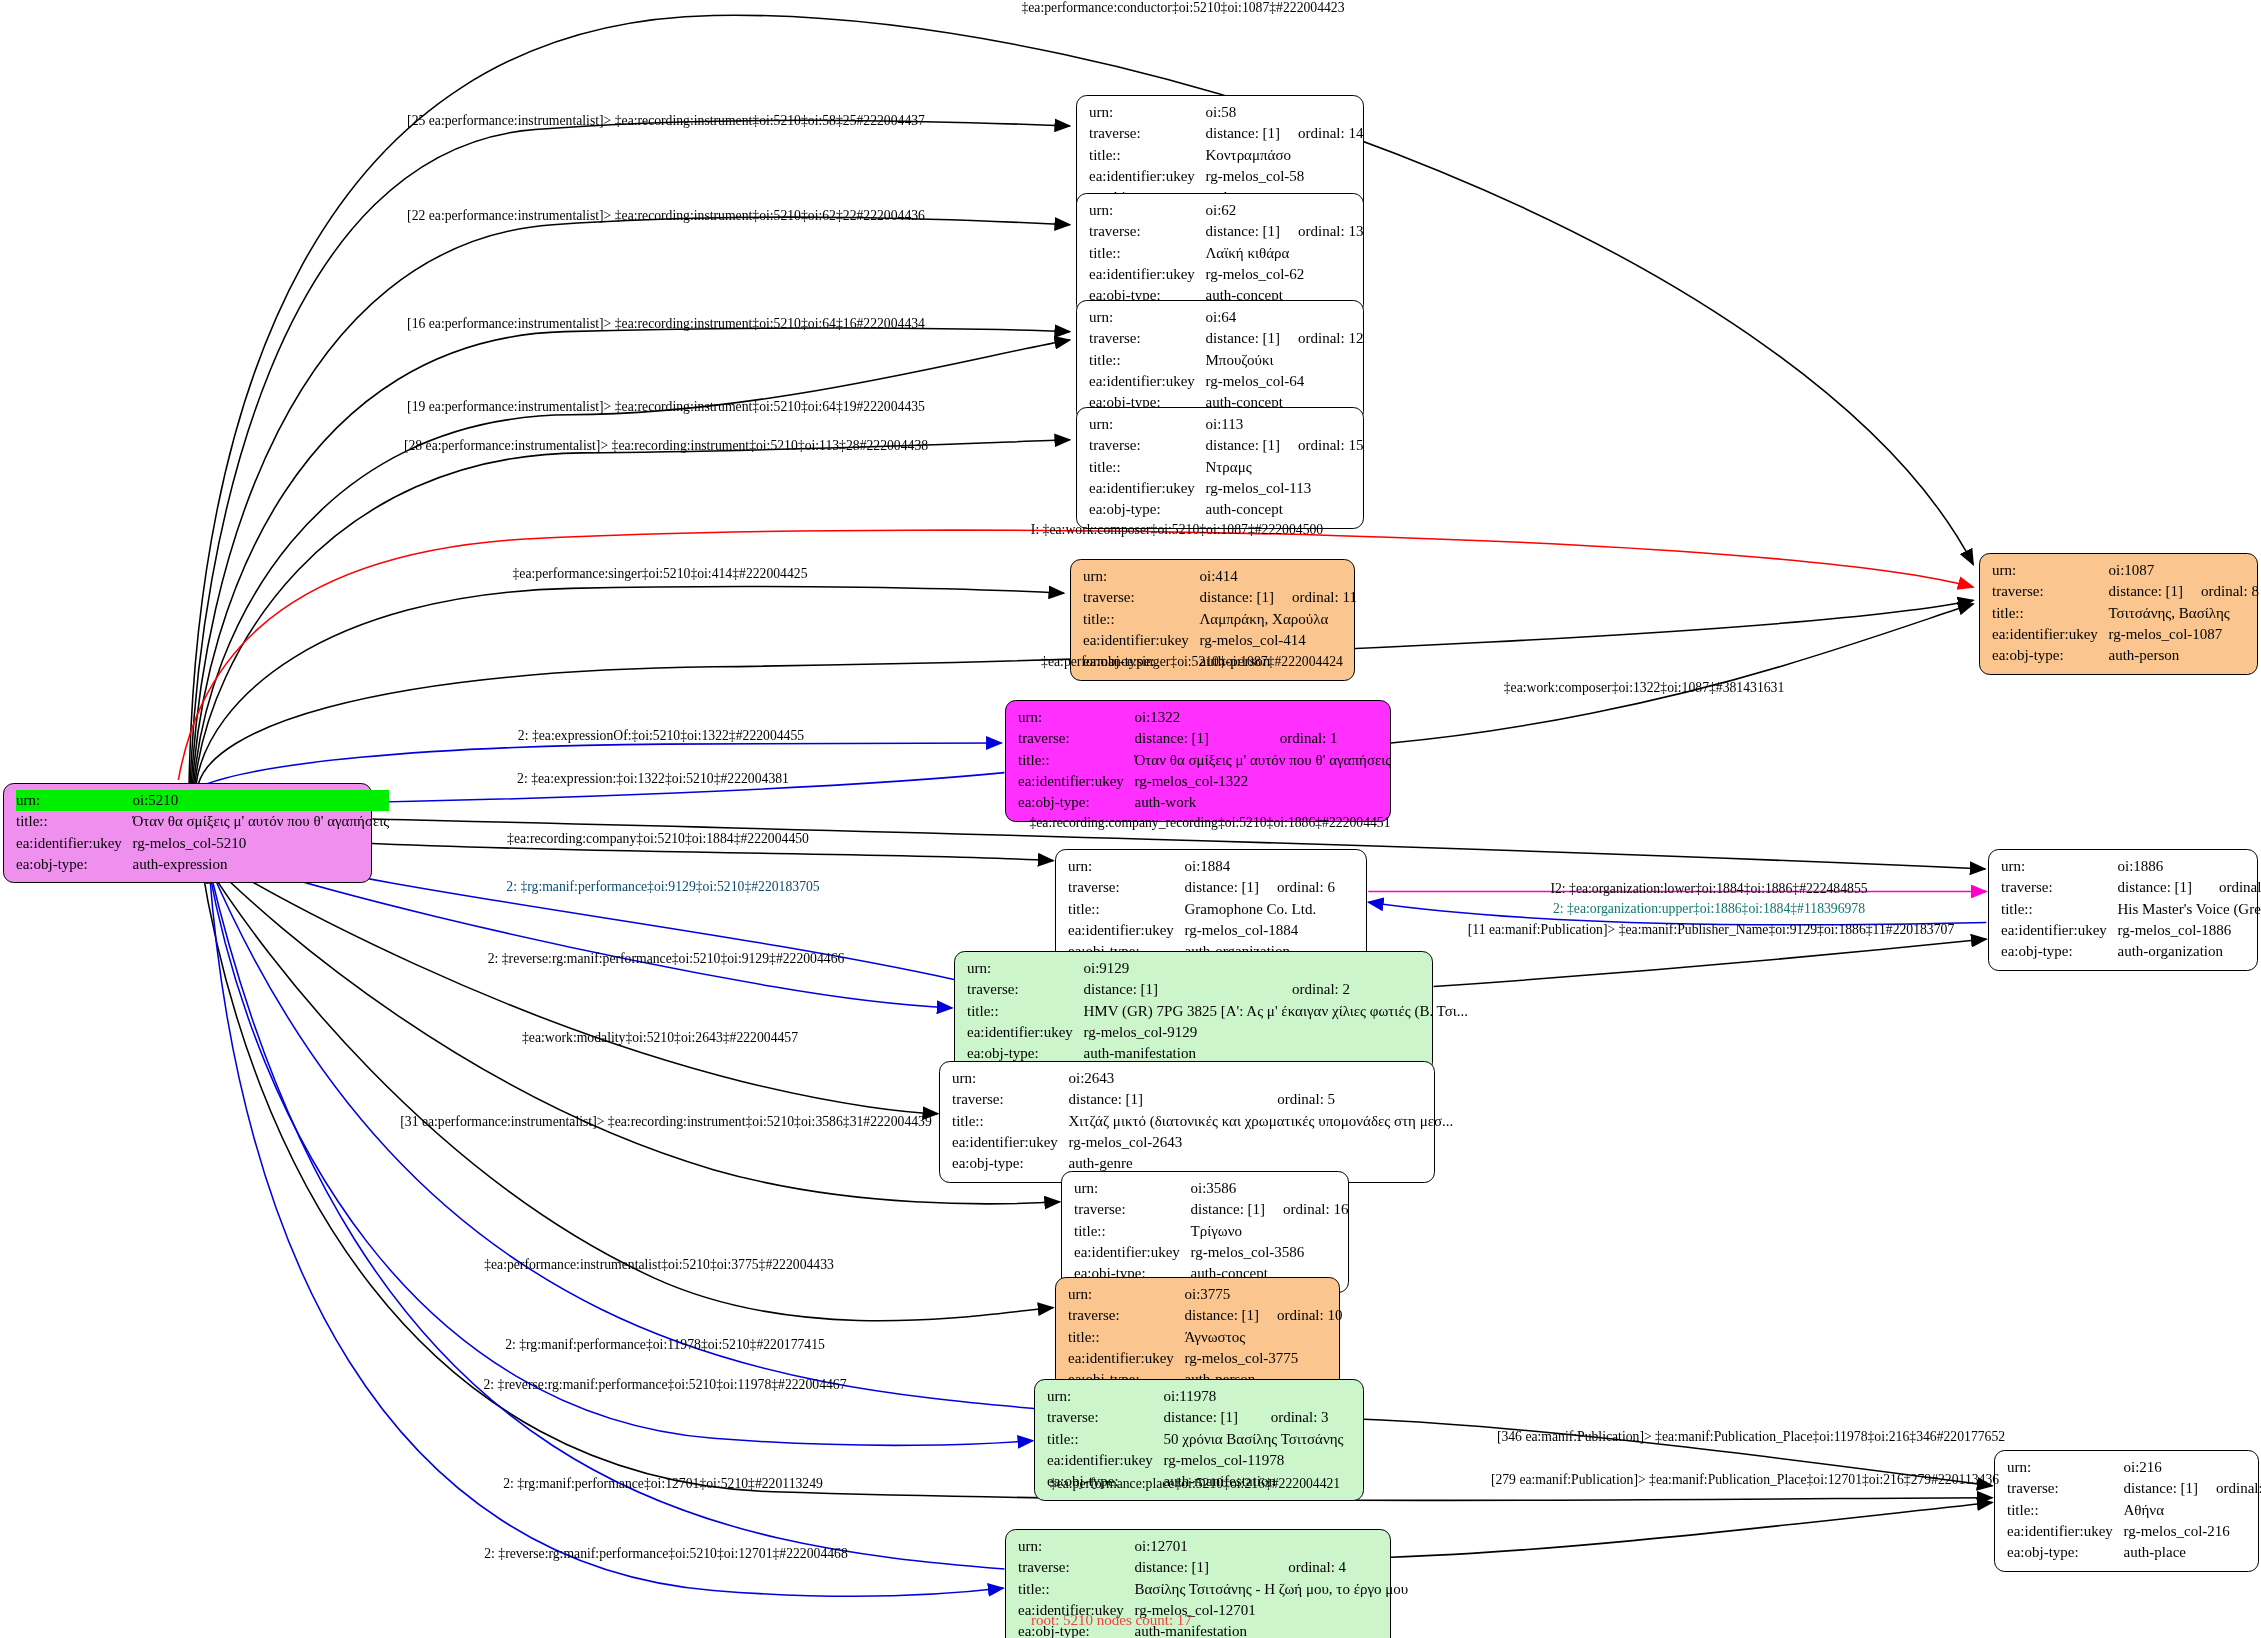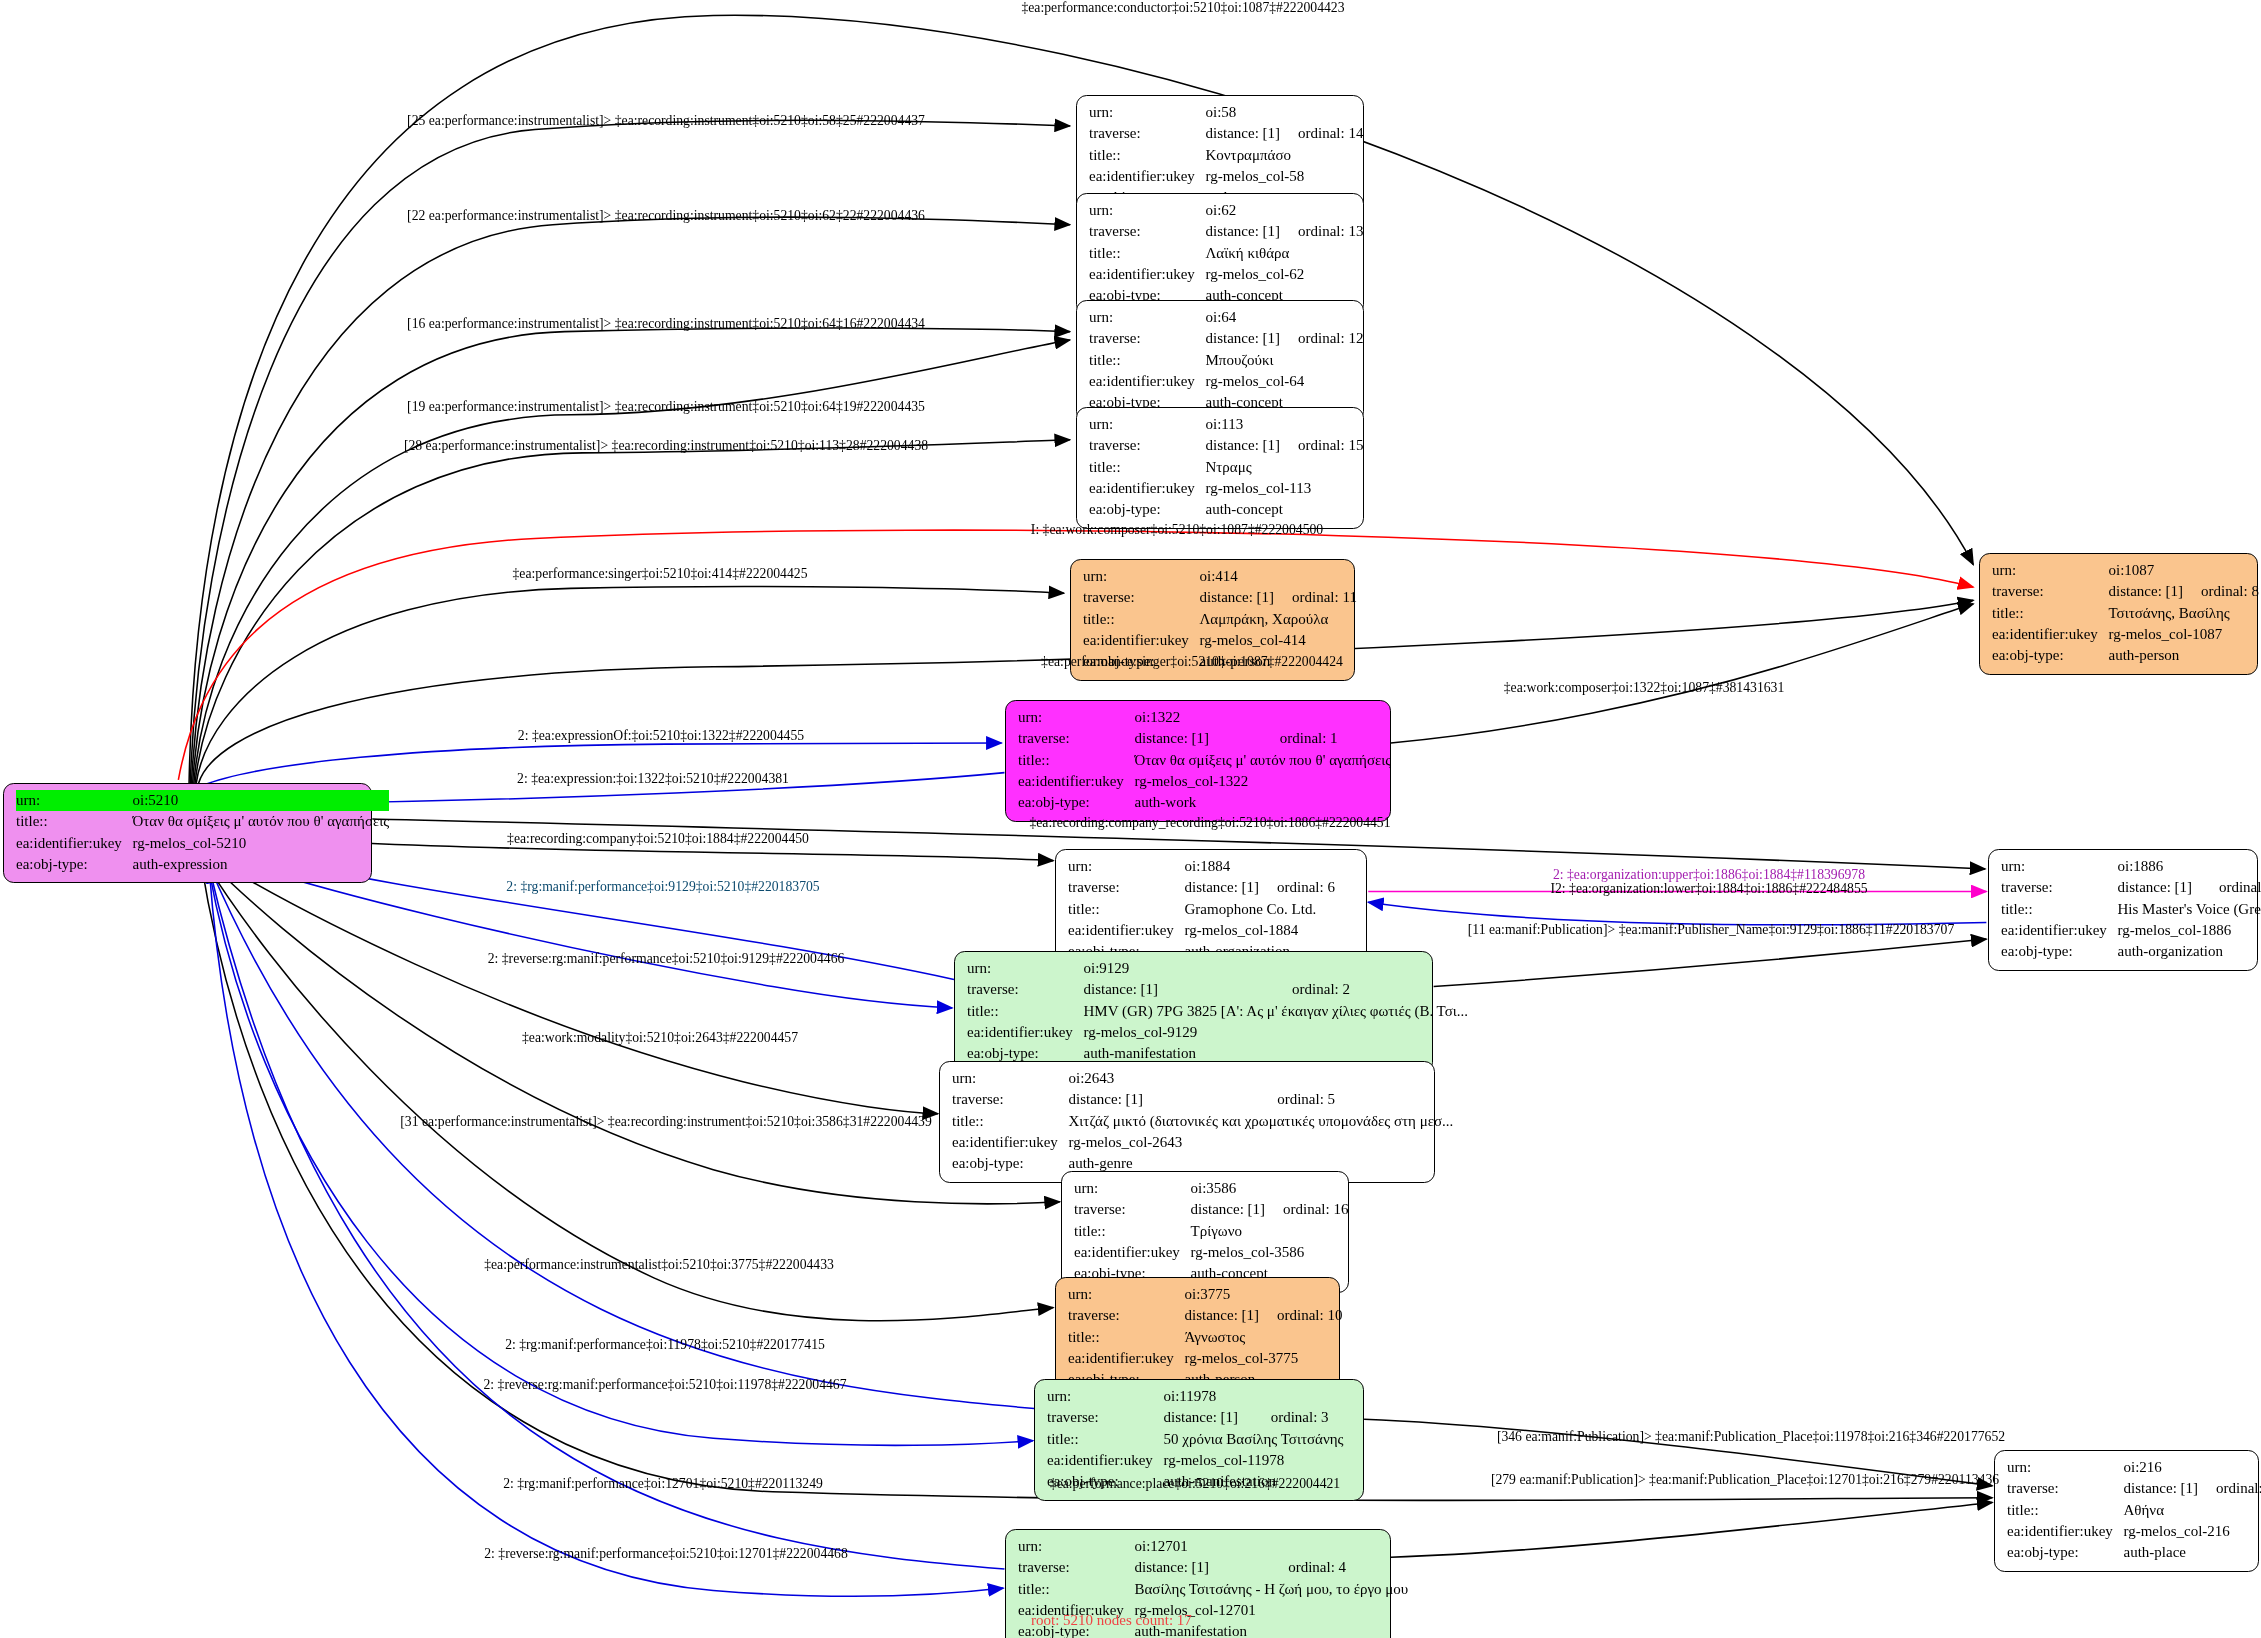--- a/index.html
+++ b/index.html
@@ -563,21 +563,21 @@
       <div class="edge-label" style="left: 1177px; top: 530px; color: rgb(0, 0, 0);">I: ‡ea:work:composer‡oi:5210‡oi:1087‡#222004500</div>
       <div class="edge-label" style="left: 660px; top: 574px; color: rgb(0, 0, 0);">‡ea:performance:singer‡oi:5210‡oi:414‡#222004425</div>
       <div class="edge-label" style="left: 1192px; top: 662px; color: rgb(0, 0, 0);">‡ea:performance:singer‡oi:5210‡oi:1087‡#222004424</div>
       <div class="edge-label" style="left: 1644px; top: 688px; color: rgb(0, 0, 0);">‡ea:work:composer‡oi:1322‡oi:1087‡#381431631</div>
       <div class="edge-label" style="left: 661px; top: 736px; color: rgb(0, 0, 0);">2: ‡ea:expressionOf:‡oi:5210‡oi:1322‡#222004455</div>
       <div class="edge-label" style="left: 653px; top: 779px; color: #000000;">2: ‡ea:expression:‡oi:1322‡oi:5210‡#222004381</div>
       <div class="edge-label" style="left: 1210px; top: 823px; color: rgb(0, 0, 0); text-align: right;">‡ea:recording:company_recording‡oi:5210‡oi:1886‡#222004451</div>
       <div class="edge-label" style="left: 658px; top: 839px; color: rgb(0, 0, 0);">‡ea:recording:company‡oi:5210‡oi:1884‡#222004450</div>
       <div class="edge-label" style="left: 663px; top: 887px; color: #0c4a6e;">2: ‡rg:manif:performance‡oi:9129‡oi:5210‡#220183705</div>
       <div class="edge-label" style="left: 1709px; top: 889px; color: rgb(0, 0, 0);">I2: ‡ea:organization:lower‡oi:1884‡oi:1886‡#222484855</div>
-      <div class="edge-label" style="left: 1709px; top: 875px; color: #a21caf;">2: ‡ea:organization:upper‡oi:1886‡oi:1884‡#118396978</div>
+      <div class="edge-label" style="left: 1709px; top: 909px; color: #0f766e;">2: ‡ea:organization:upper‡oi:1886‡oi:1884‡#118396978</div>
       <div class="edge-label" style="left: 1711px; top: 930px; color: rgb(0, 0, 0);">[11 ea:manif:Publication]&gt; ‡ea:manif:Publisher_Name‡oi:9129‡oi:1886‡11#220183707</div>
       <div class="edge-label" style="left: 666px; top: 959px; color: rgb(0, 0, 0);">2: ‡reverse:rg:manif:performance‡oi:5210‡oi:9129‡#222004466</div>
       <div class="edge-label" style="left: 660px; top: 1038px; color: rgb(0, 0, 0);">‡ea:work:modality‡oi:5210‡oi:2643‡#222004457</div>
       <div class="edge-label" style="left: 666px; top: 1122px; color: rgb(0, 0, 0);">[31 ea:performance:instrumentalist]&gt; ‡ea:recording:instrument‡oi:5210‡oi:3586‡31#222004439</div>
       <div class="edge-label" style="left: 659px; top: 1265px; color: rgb(0, 0, 0);">‡ea:performance:instrumentalist‡oi:5210‡oi:3775‡#222004433</div>
       <div class="edge-label" style="left: 665px; top: 1345px; color: rgb(0, 0, 0);">2: ‡rg:manif:performance‡oi:11978‡oi:5210‡#220177415</div>
       <div class="edge-label" style="left: 665px; top: 1385px; color: rgb(0, 0, 0);">2: ‡reverse:rg:manif:performance‡oi:5210‡oi:11978‡#222004467</div>
       <div class="edge-label" style="left: 1751px; top: 1437px; color: rgb(0, 0, 0);">[346 ea:manif:Publication]&gt; ‡ea:manif:Publication_Place‡oi:11978‡oi:216‡346#220177652</div>
       <div class="edge-label" style="left: 1195px; top: 1484px; color: rgb(0, 0, 0);">‡ea:performance:place‡oi:5210‡oi:216‡#222004421</div>
       <div class="edge-label" style="left: 1745px; top: 1480px; color: rgb(0, 0, 0);">[279 ea:manif:Publication]&gt; ‡ea:manif:Publication_Place‡oi:12701‡oi:216‡279#220113436</div>

